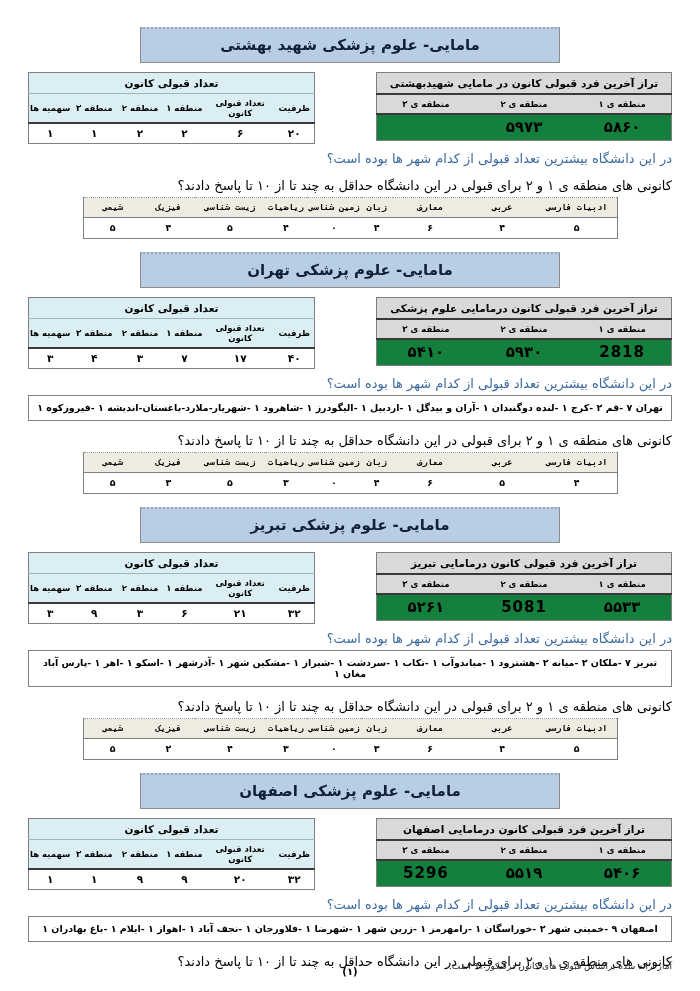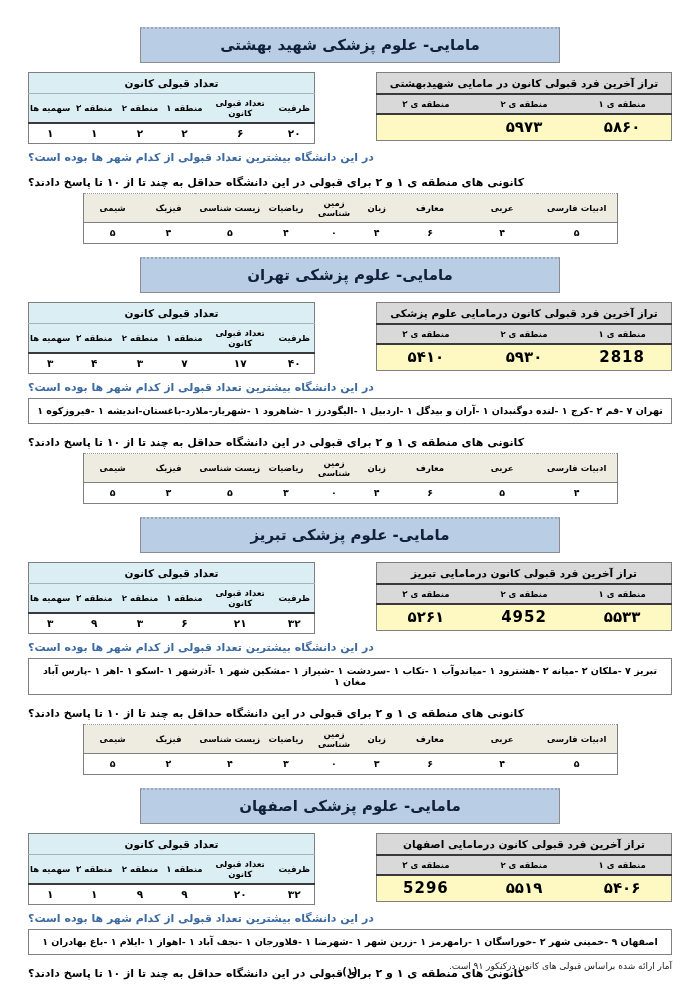--- a/index.html
+++ b/index.html
@@ -46,21 +46,21 @@
     padding:4px 2px;
     border-bottom:2px solid #3a3a3a;
   }
   .score-table .score-head th {
     background:#d9d9d9;
     font-size:8.5px; font-weight:bold;
     padding:4px 2px;
     border-bottom:2px solid #3a3a3a;
   }
   .score-table .score-vals td {
-    background:#fef9c3;
+    background:#15803d;
     font-size:15px; font-weight:bold;
     padding:3px 2px 4px;
     letter-spacing:1px;
     text-align:center;
   }
   .score-table th:nth-child(1){width:34%}
   .score-table th:nth-child(2){width:33%}
   .score-table th:nth-child(3){width:33%}
 
   
@@ -80,23 +80,23 @@
   .count-table .count-vals td {
     background:#fff;
     font-size:10.5px; font-weight:bold;
     padding:3px 1px 4px;
   }
   .count-table col.c1{width:14%} .count-table col.c2{width:24%}
   .count-table col.c3{width:15%} .count-table col.c4{width:16%}
   .count-table col.c5{width:16%} .count-table col.c6{width:15%}
 
   .q {
-    text-align:left;
-    font-size:11px;
-    font-weight:bold;
+    text-align:right;
+    font-size:13px;
+    font-weight:normal;
     margin:7px 0 4px;
   }
   .q-blue { color:#3b6aa0; }
   .q-black { color:#000; margin-top:12px; }
 
   .cities-box {
     width:644px; margin:0 auto;
     border:1px solid #7f7f7f;
     background:#fff;
     text-align:center;
@@ -104,20 +104,21 @@
     font-weight:bold;
     padding:6px 4px 7px;
   }
 
   .subject-table { width:535px; margin:0 auto; border:1px solid #7f7f7f; border-top:1px dotted #9a9a9a; }
   .subject-table thead th {
     background:#eeece1;
     font-size:8.5px; font-weight:bold;
     padding:4px 1px;
     border-bottom:1px solid #7f7f7f;
+    font-family:Liberation Mono, monospace;
   }
   .subject-table tbody td {
     background:#fff;
     font-size:9.5px; font-weight:bold;
     padding:4px 1px 5px;
   }
   .subject-table col.s1{width:15%} .subject-table col.s2{width:13%}
   .subject-table col.s3{width:14%} .subject-table col.s4{width:6%}
   .subject-table col.s5{width:10%} .subject-table col.s6{width:8%}
   .subject-table col.s7{width:13%} .subject-table col.s8{width:10%}
@@ -379,21 +380,21 @@
           </tr>
           <tr class="score-head">
             <th>منطقه ی ۱</th>
             <th>منطقه ی ۲</th>
             <th>منطقه ی ۳</th>
           </tr>
         </thead>
         <tbody>
           <tr class="score-vals">
             <td>۵۵۳۳</td>
-            <td>4952</td>
+            <td>5081</td>
             <td>۵۲۶۱</td>
           </tr>
         </tbody>
       </table>
 
       <table class="count-table">
         <colgroup>
           <col class="c1">
             <col class="c2">
             <col class="c3">

